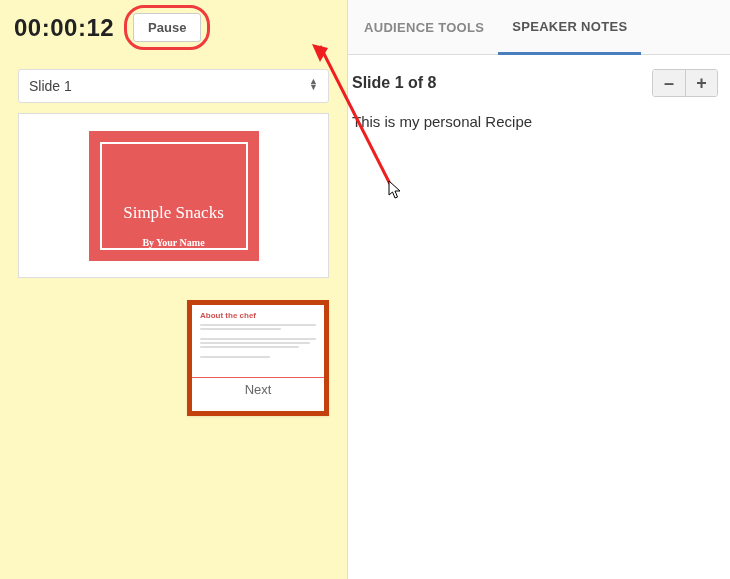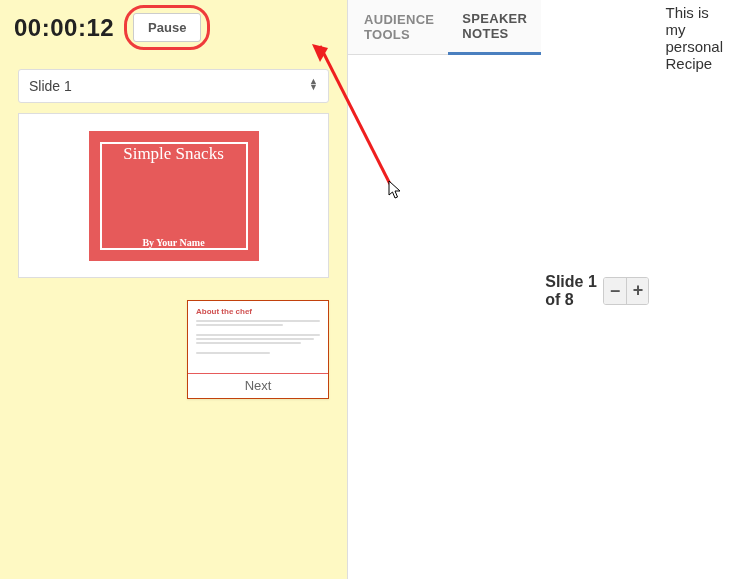--- a/index.html
+++ b/index.html
@@ -46,41 +46,41 @@
     border: 1px solid #ddd; height: 165px;
     display: flex; align-items: center; justify-content: center;
   }
   .slide-card {
     width: 170px; height: 130px; background: #e65a5a;
     display: flex; align-items: center; justify-content: center;
   }
   .slide-card-inner {
     width: 148px; height: 108px; border: 2px solid #fff;
     display: flex; flex-direction: column;
-    align-items: center; justify-content: space-between;
+    align-items: center; justify-content: flex-end;
     color: #fff; font-family: Georgia, serif;
   }
   .slide-title { font-size: 17px; font-weight: 400; }
   .slide-sub { font-size: 10px; margin-top: 14px; font-weight: 700; }
   .next-wrap {
     margin: 22px 18px 0; display: flex; justify-content: flex-end;
   }
   .next-slide {
-    width: 142px; background: #fff; border: 1px solid #c2410c;
+    width: 142px; background: #fff; border: 5px solid #c2410c;
     box-shadow: 0 1px 2px rgba(0,0,0,0.08);
   }
   .next-body { height: 72px; padding: 6px 8px 4px; }
   .next-h { color: #d05050; font-size: 8px; font-weight: 700; margin-bottom: 4px; }
   .next-line { height: 2px; background: #ddd; margin: 2px 0; border-radius: 1px; }
   .next-divider { height: 1px; background: #e65a5a; }
   .next-label {
     text-align: center; font-size: 13px; color: #666;
-    padding: 4px 0 5px; font-weight: 500;
+    padding: 4px 0 14px; font-weight: 500;
   }
-  .right-panel { flex: 1; display: flex; }
+  .right-panel { flex: 1; display: flex; flex-direction: column; }
   .tabs {
     display: flex; height: 55px; align-items: stretch;
     border-bottom: 1px solid #ddd; background: #fafafa;
     padding-left: 2px;
   }
   .tab {
     padding: 0 14px; display: flex; align-items: center;
     font-size: 13px; font-weight: 700; color: #888;
     cursor: pointer; letter-spacing: 0.3px;
   }

